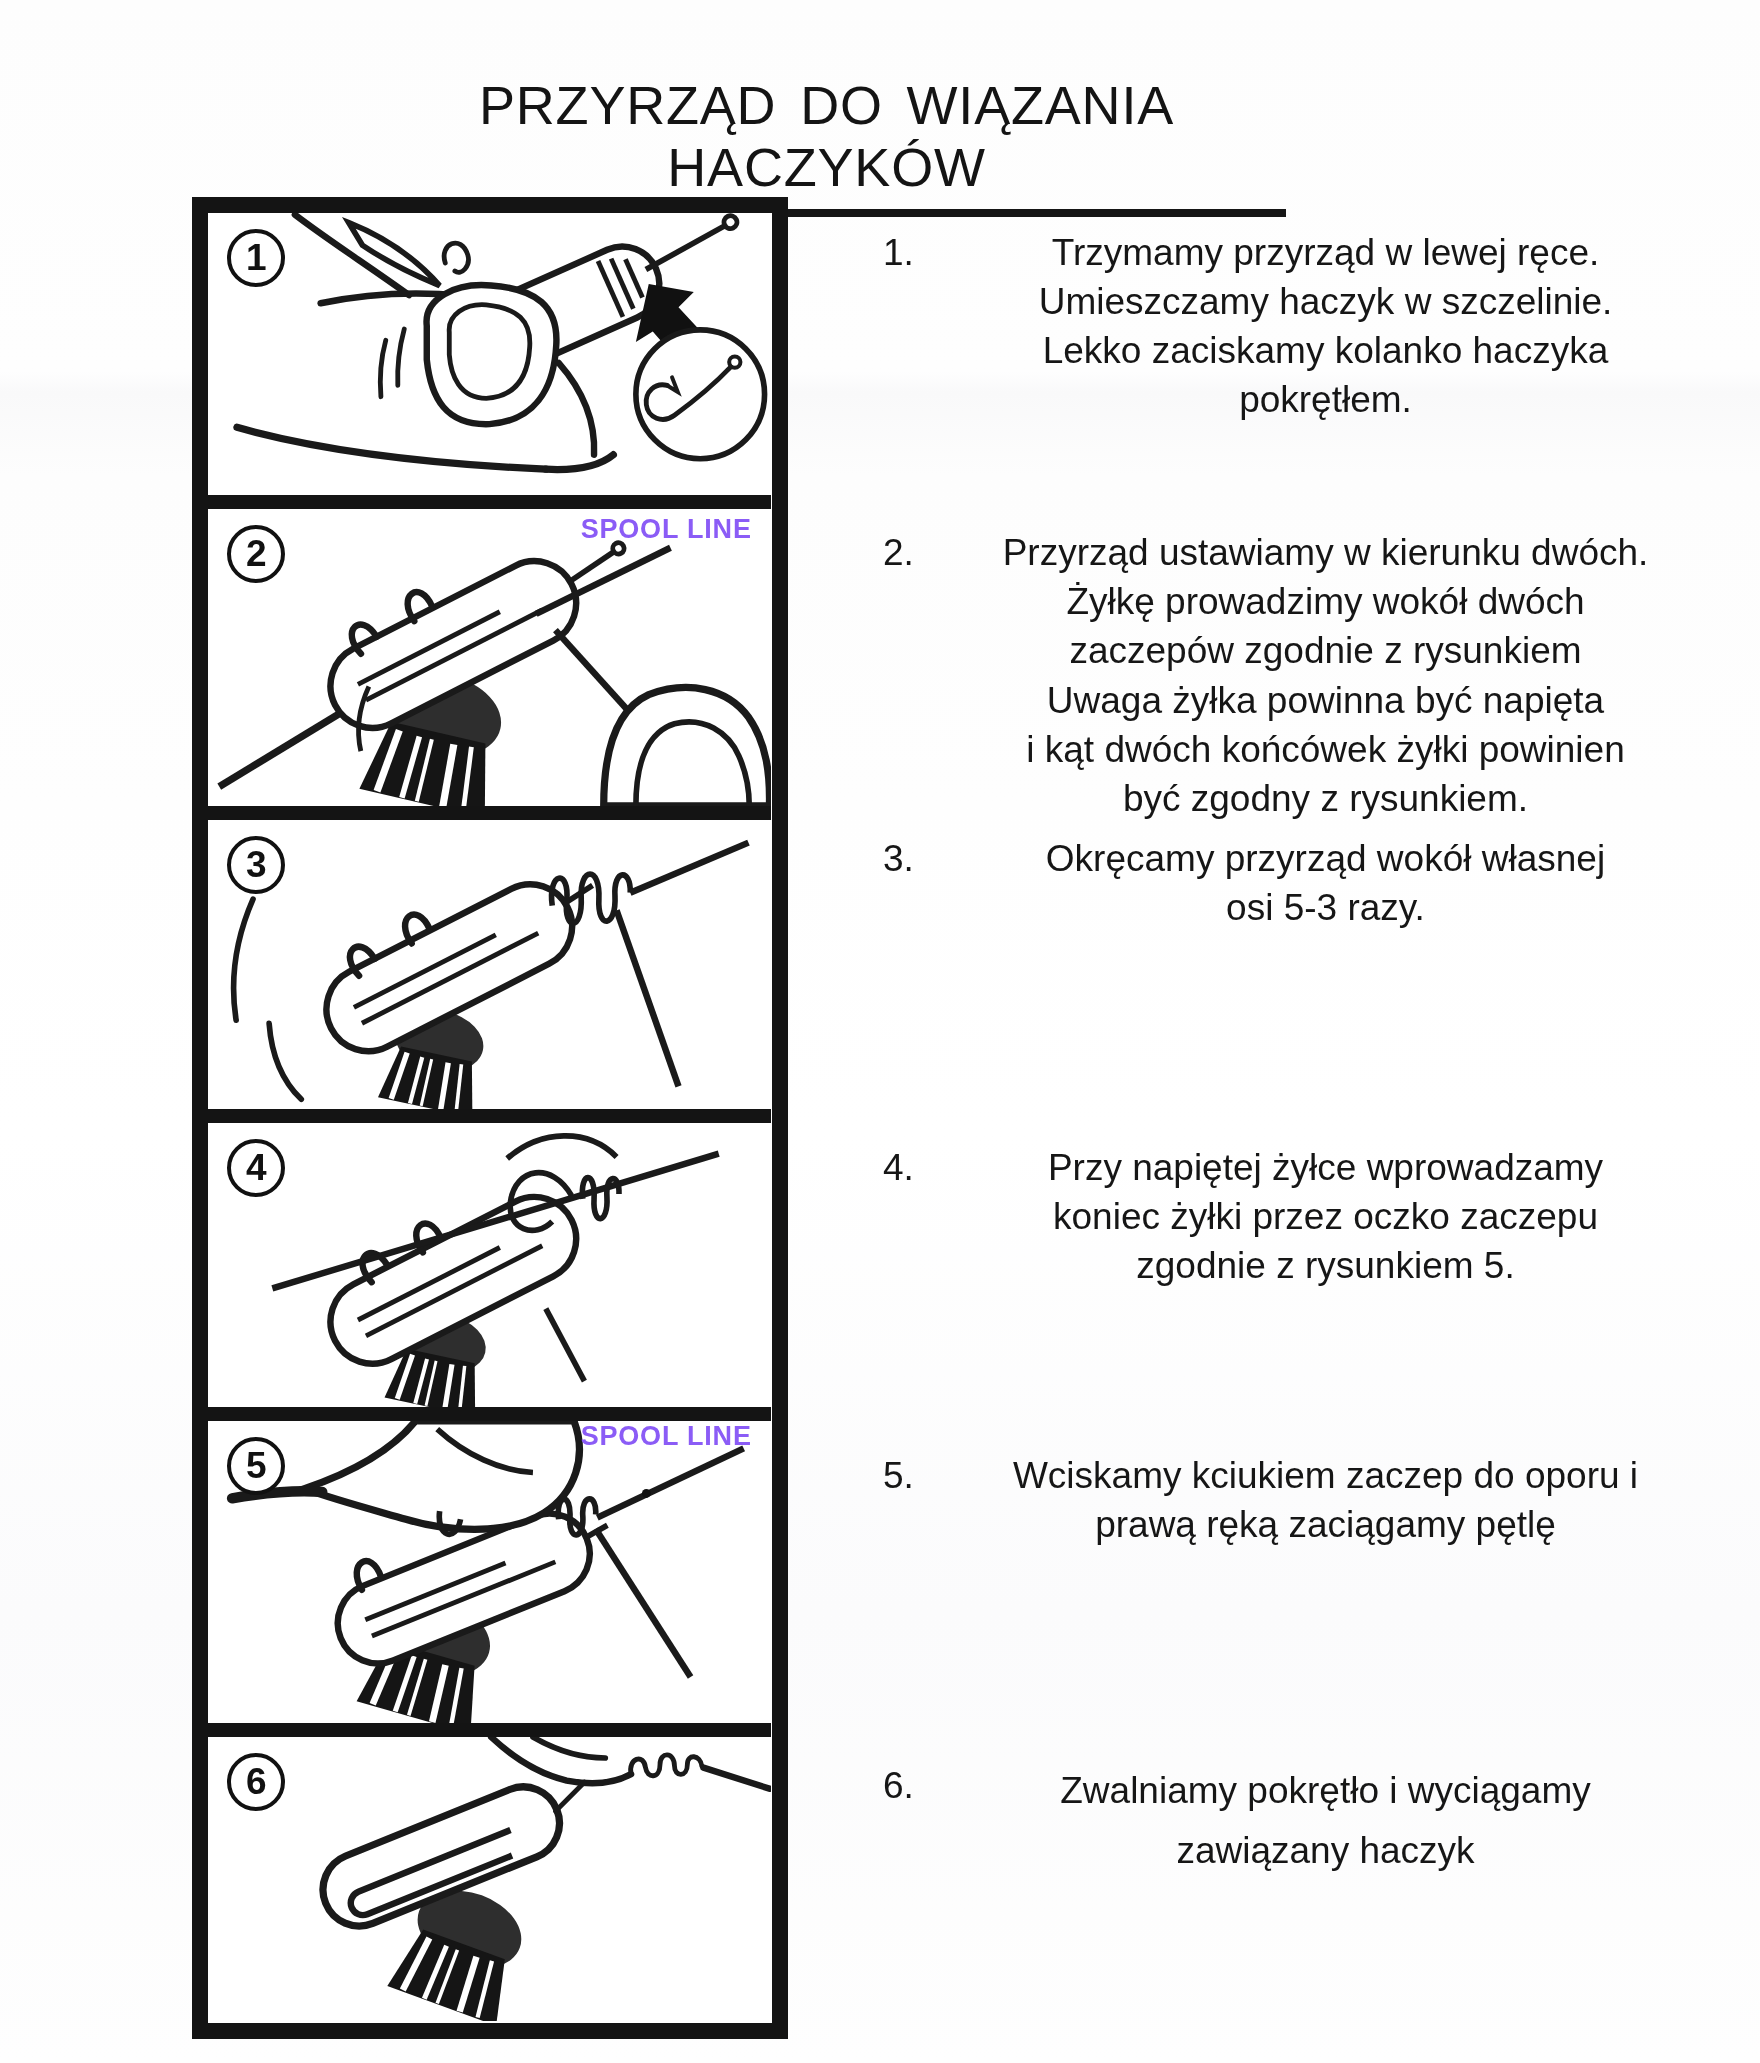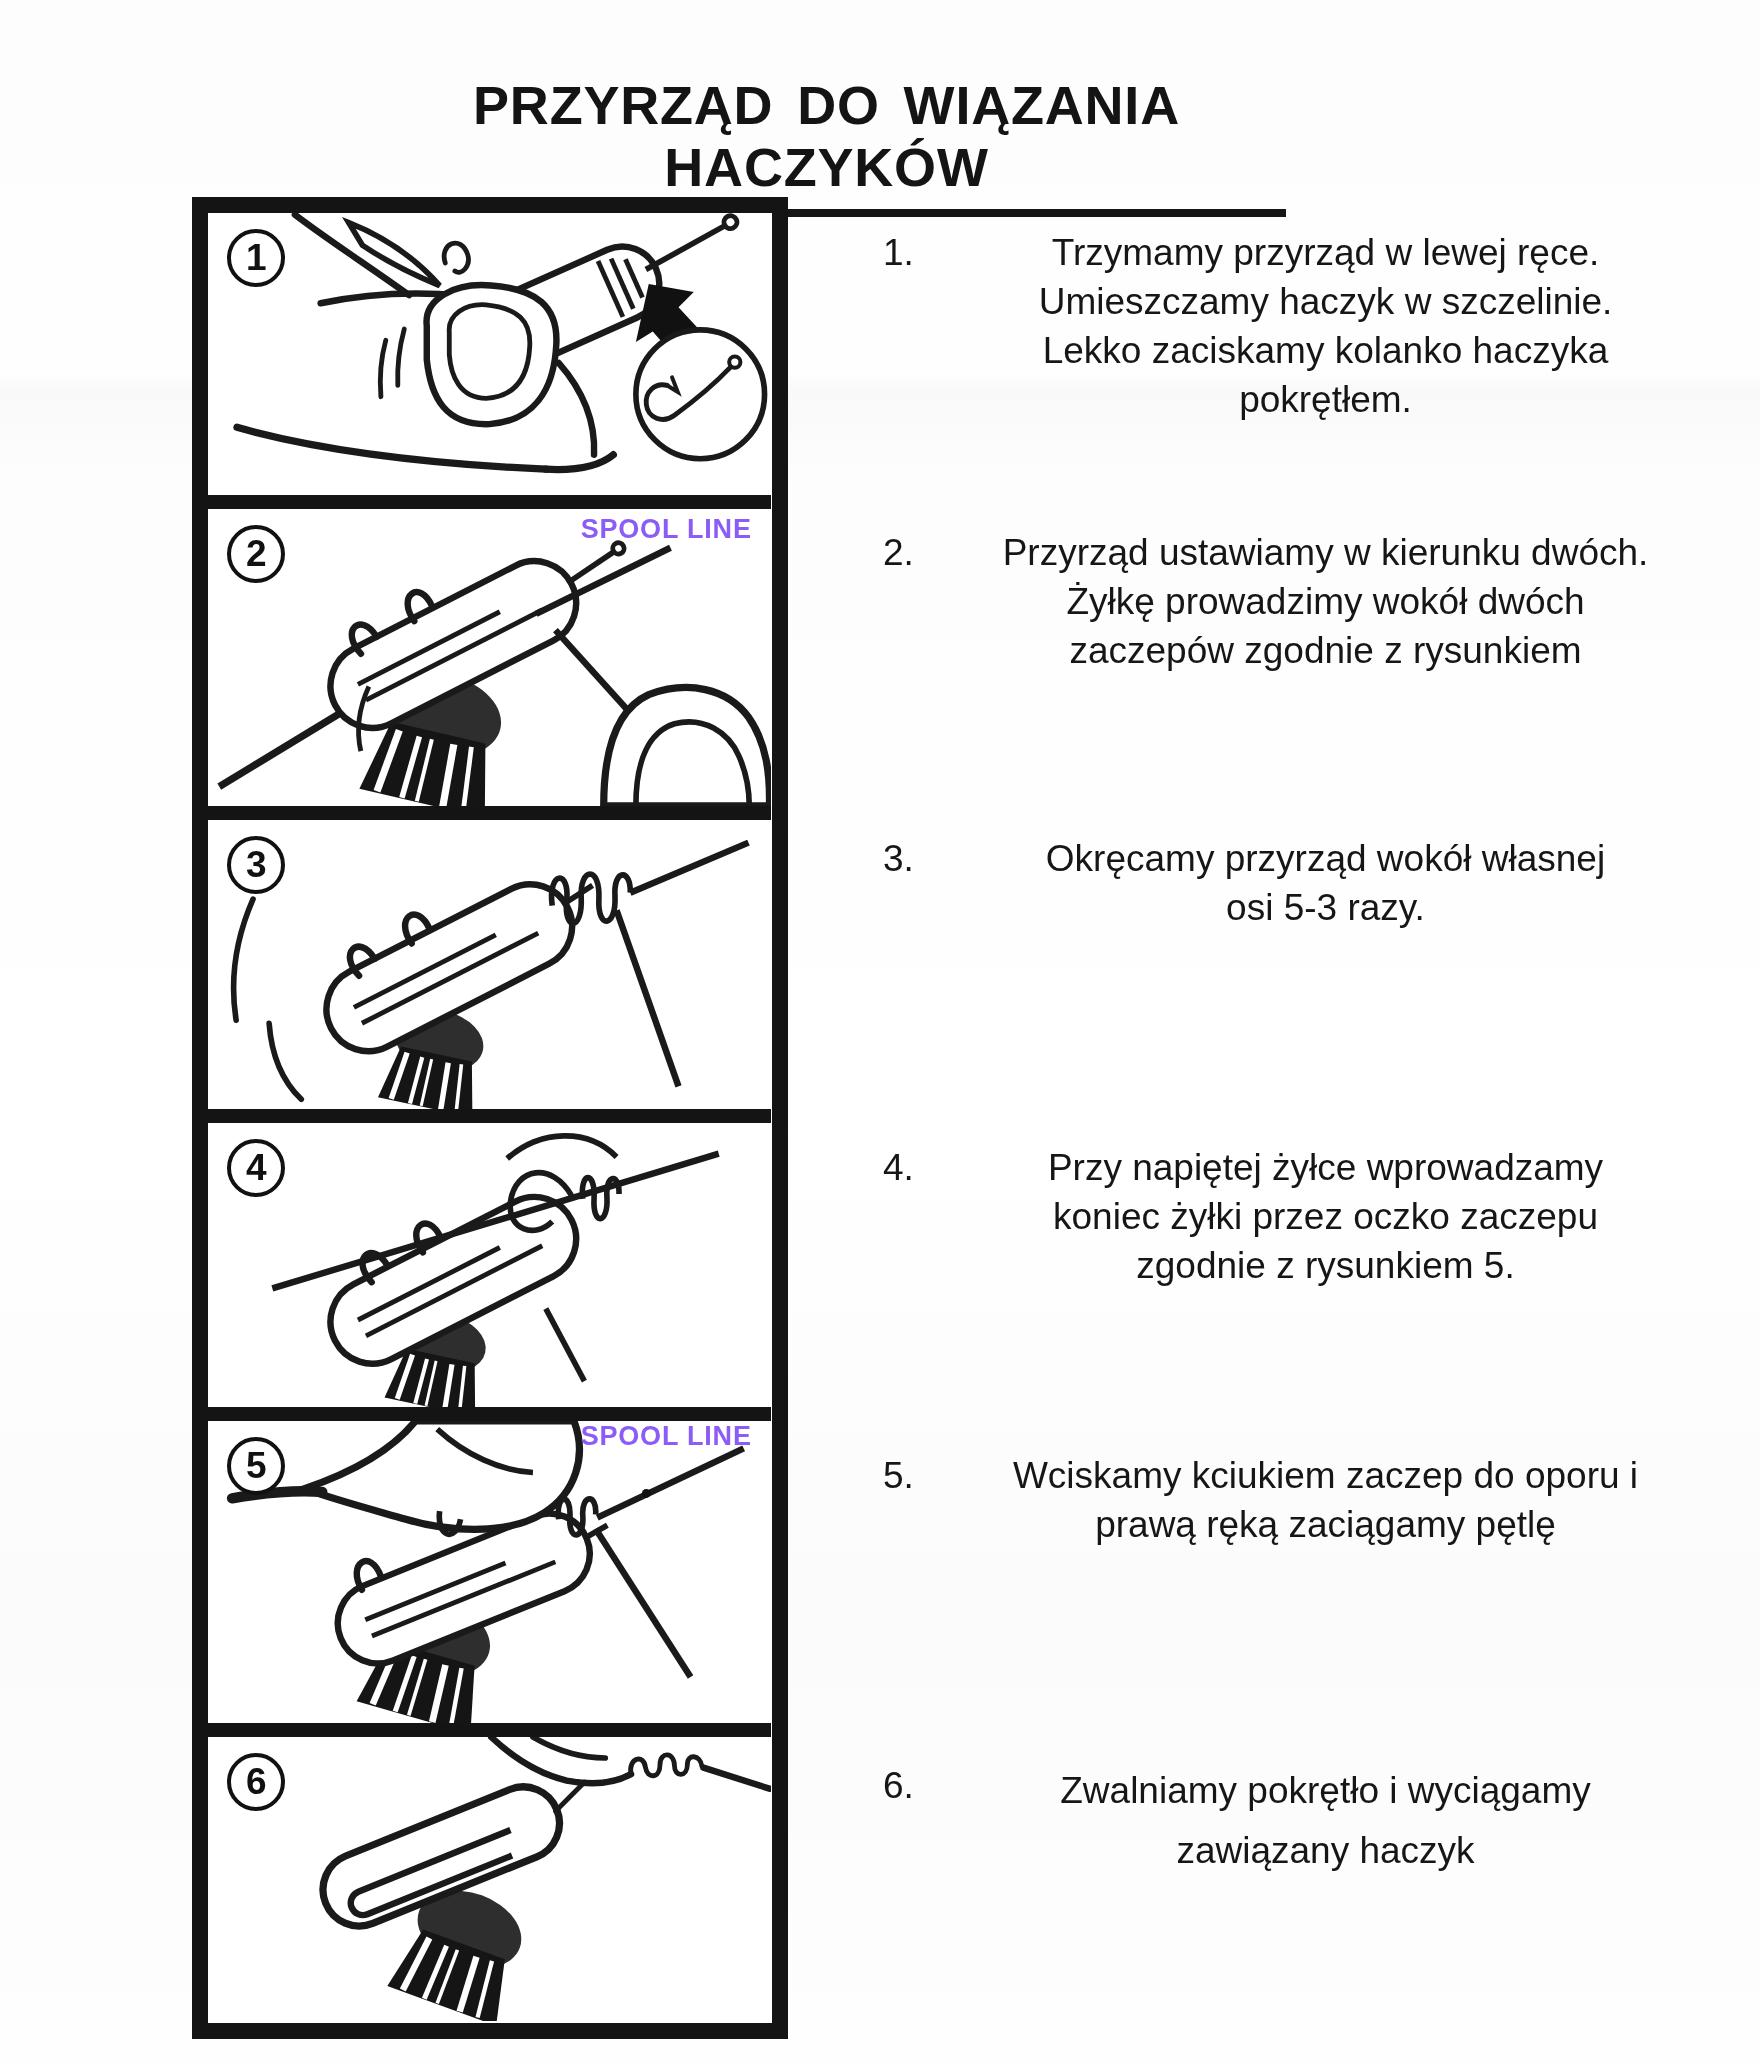--- a/index.html
+++ b/index.html
@@ -4,21 +4,21 @@
 <style>
   html,body{margin:0;padding:0;}
   body{
     width:1761px;height:2064px;position:relative;overflow:hidden;
     background:
       linear-gradient(180deg,#fdfdfd 0%,#fefefe 18%,#f9f9fa 19%,#fdfdfd 23%,#ffffff 55%,#fbfbfc 78%,#fefefe 100%);
     font-family:"Liberation Sans",sans-serif;color:#1a1a1a;
   }
   .page-title{
     position:absolute;left:367px;top:74px;width:919px;
-    font-size:54px;font-weight:bold;letter-spacing:0.8px;word-spacing:8px;
+    font-size:54px;font-weight:normal;letter-spacing:0.8px;word-spacing:8px;
     text-align:center;color:#141414;
     padding-bottom:11.3px;border-bottom:8px solid #161616;
   }
   .panels{
     position:absolute;left:192px;top:197px;width:596px;height:1842px;
     box-sizing:border-box;border:16px solid #141414;background:#ffffff;
   }
   .panel{position:relative;width:563px;background:#fff;}
   .panel.divided{border-bottom:14.5px solid #141414;}
   .panel svg{display:block;width:100%;height:100%;}
@@ -239,20 +239,25 @@
 Umieszczamy haczyk w szczelinie.
 Lekko zaciskamy kolanko haczyka
 pokrętłem.</p>
   </div>
   <div class="step" style="top:528px">
     <span class="num">2.</span>
     <p>Przyrząd ustawiamy w kierunku dwóch.
 Żyłkę prowadzimy wokół dwóch
 zaczepów zgodnie z rysunkiem</p>
   </div>
+  <div class="step note" style="top:676px">
+    <p>Uwaga żyłka powinna być napięta
+i kąt dwóch końcówek żyłki powinien
+być zgodny z rysunkiem.</p>
+  </div>
   <div class="step" style="top:834px">
     <span class="num">3.</span>
     <p>Okręcamy przyrząd wokół własnej
 osi 5-3 razy.</p>
   </div>
   <div class="step" style="top:1143px">
     <span class="num">4.</span>
     <p>Przy napiętej żyłce wprowadzamy
 koniec żyłki przez oczko zaczepu
 zgodnie z rysunkiem 5.</p>

